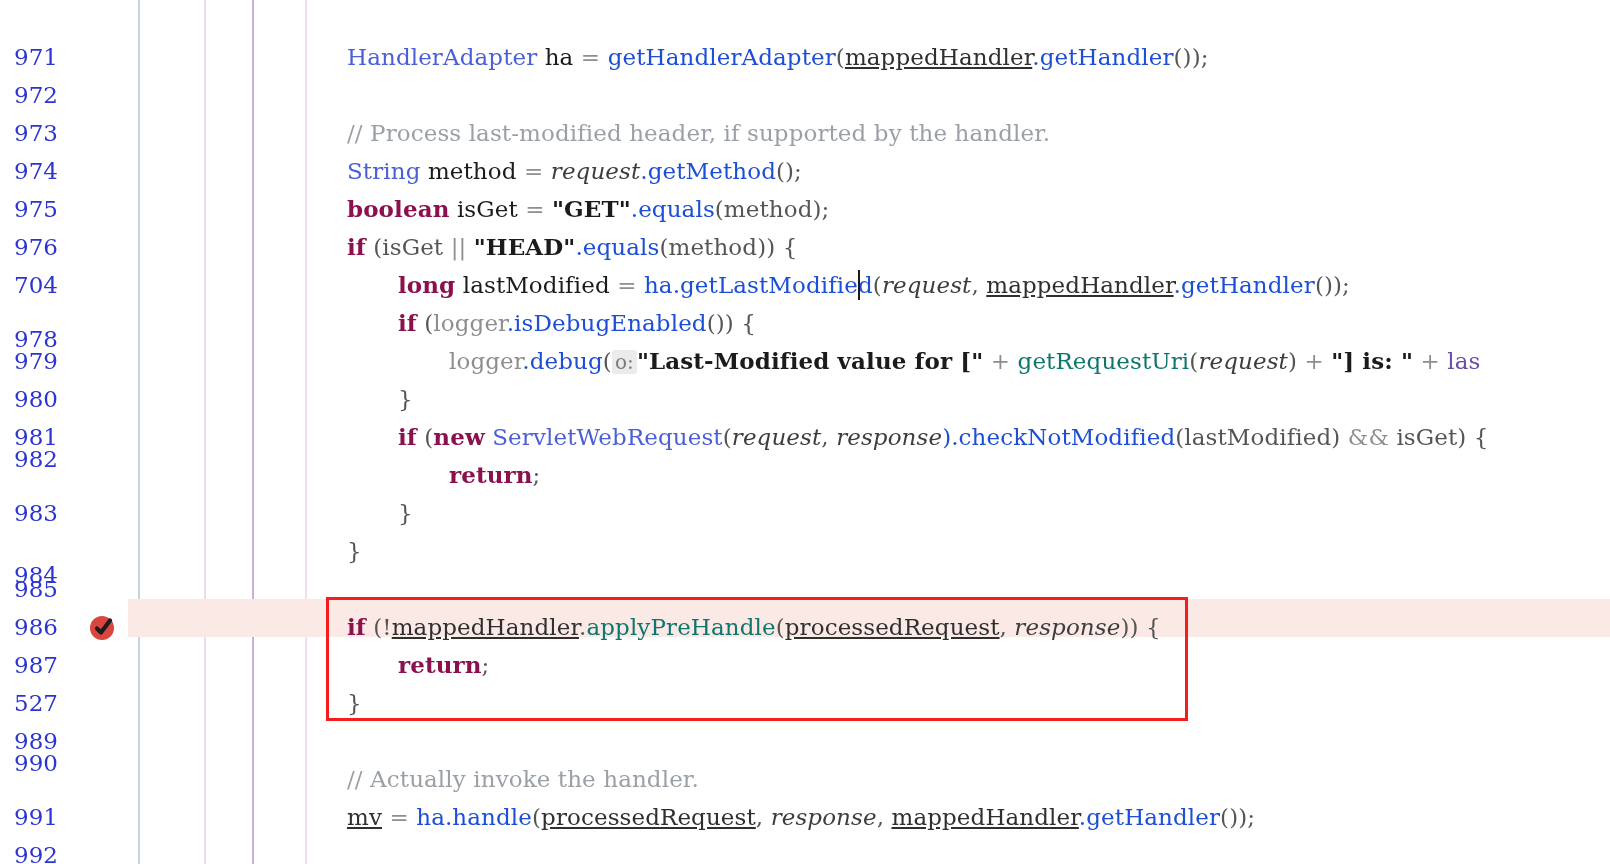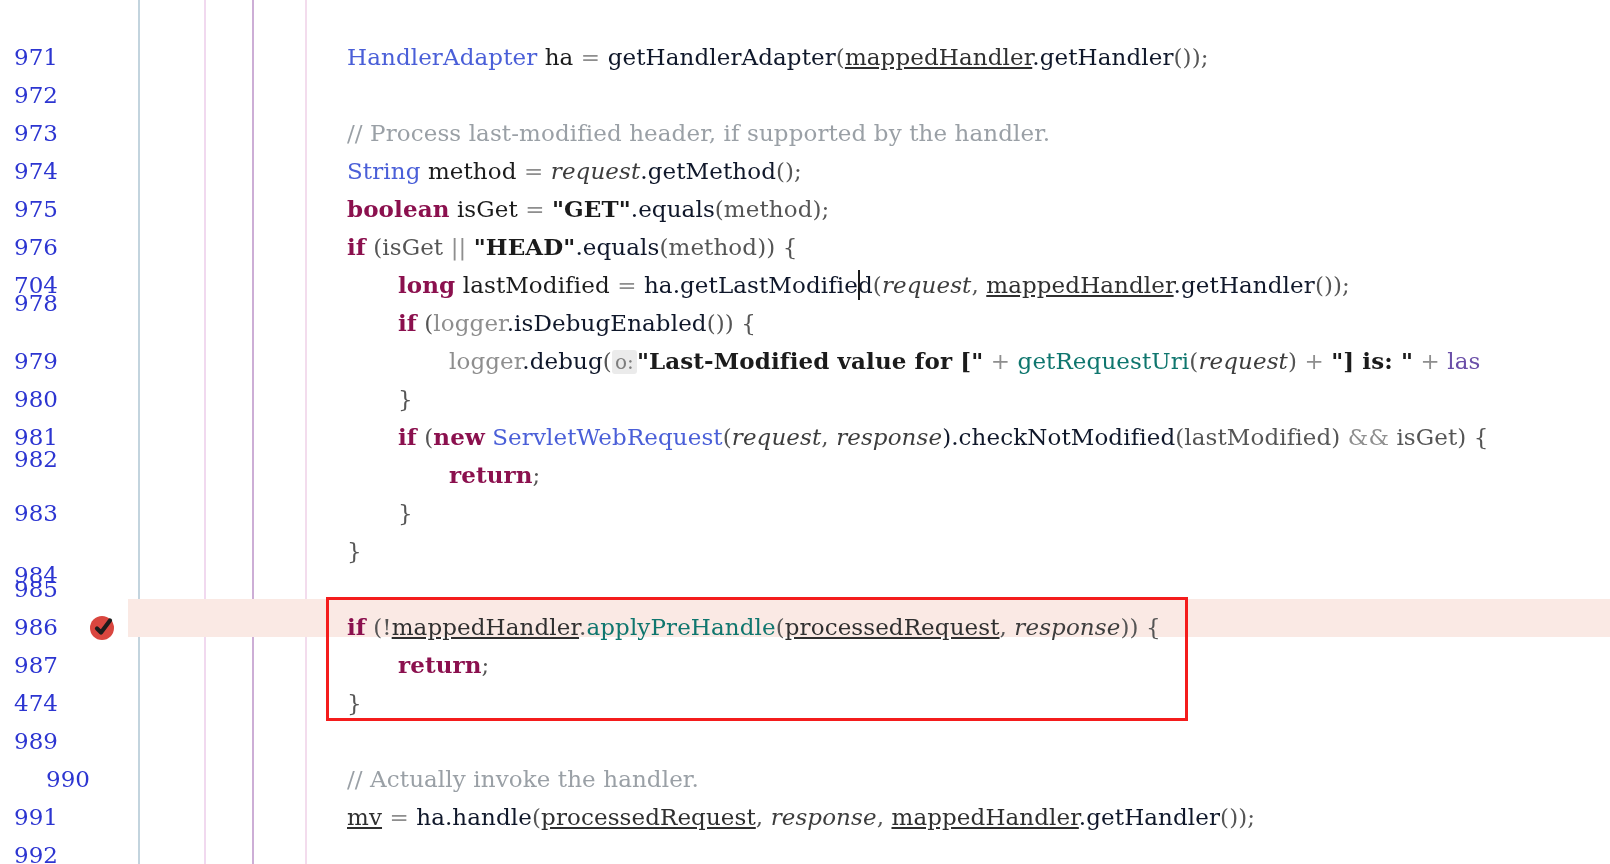--- a/index.html
+++ b/index.html
@@ -98,21 +98,21 @@
   }
 
   
   .t-keyword   { color: #8b104e; font-weight: bold; }
   .t-type      { color: #4a5fd8; }
   .t-class     { color: #4a5fd8; }
   .t-comment   { color: #9aa0a6; }
   .t-string    { color: #1b1b1b; font-weight: bold; }
   .t-param     { color: #3d3d3d; font-style: italic; }
   .t-field     { color: #2f2f2f; text-decoration: underline; }
-  .t-method    { color: #0f172a; }
+  .t-method    { color: #1d4ed8; }
   .t-static    { color: #0f766e; }
   .t-purple    { color: #6b4fa8; }
   .t-plain     { color: #1b1b1b; }
   .t-grey      { color: #8e8e8e; }
   .t-op        { color: #8e8e8e; }
   .t-punct     { color: #555555; }
   .t-hint {
     color: #7d7d7d;
     background: #ebebeb;
     border-radius: 3px;
@@ -135,33 +135,33 @@
   <div id="executed-line-highlight" style="top: 599px; height: 38px; width: 1482px;"></div>
 
   <div id="gutter">
       <div class="line-number" style="top: 38px;">971</div>
       <div class="line-number" style="top: 76px;">972</div>
       <div class="line-number" style="top: 114px;">973</div>
       <div class="line-number" style="top: 152px;">974</div>
       <div class="line-number" style="top: 190px;">975</div>
       <div class="line-number" style="top: 228px;">976</div>
       <div class="line-number" style="top: 266px;">704</div>
-      <div class="line-number" style="top: 284px;">978</div>
+      <div class="line-number" style="top: 320px;">978</div>
       <div class="line-number" style="top: 342px;">979</div>
       <div class="line-number" style="top: 380px;">980</div>
       <div class="line-number" style="top: 418px;">981</div>
       <div class="line-number" style="top: 440px;">982</div>
       <div class="line-number" style="top: 494px;">983</div>
       <div class="line-number" style="top: 556px;">984</div>
       <div class="line-number" style="top: 570px;">985</div>
       <div class="line-number" style="top: 608px;">986</div>
       <div class="line-number" style="top: 646px;">987</div>
-      <div class="line-number" style="top: 684px;">474</div>
+      <div class="line-number" style="top: 684px;">527</div>
       <div class="line-number" style="top: 722px;">989</div>
-      <div class="line-number" style="top: 760px; padding-left: 32px;">990</div>
+      <div class="line-number" style="top: 744px;">990</div>
       <div class="line-number" style="top: 798px;">991</div>
       <div class="line-number" style="top: 836px;">992</div>
     </div>
 
   <div id="breakpoint-marker" style="top: 612px;">
     <svg width="30" height="30" viewBox="0 0 30 30">
       <circle cx="14" cy="16" r="12" fill="#d9463f"></circle>
       <path d="M9 16.5 L13 20.5 L22 8.5" stroke="#1c1c1c" stroke-width="4.2" fill="none" stroke-linecap="round" stroke-linejoin="round"></path>
     </svg>
   </div>

